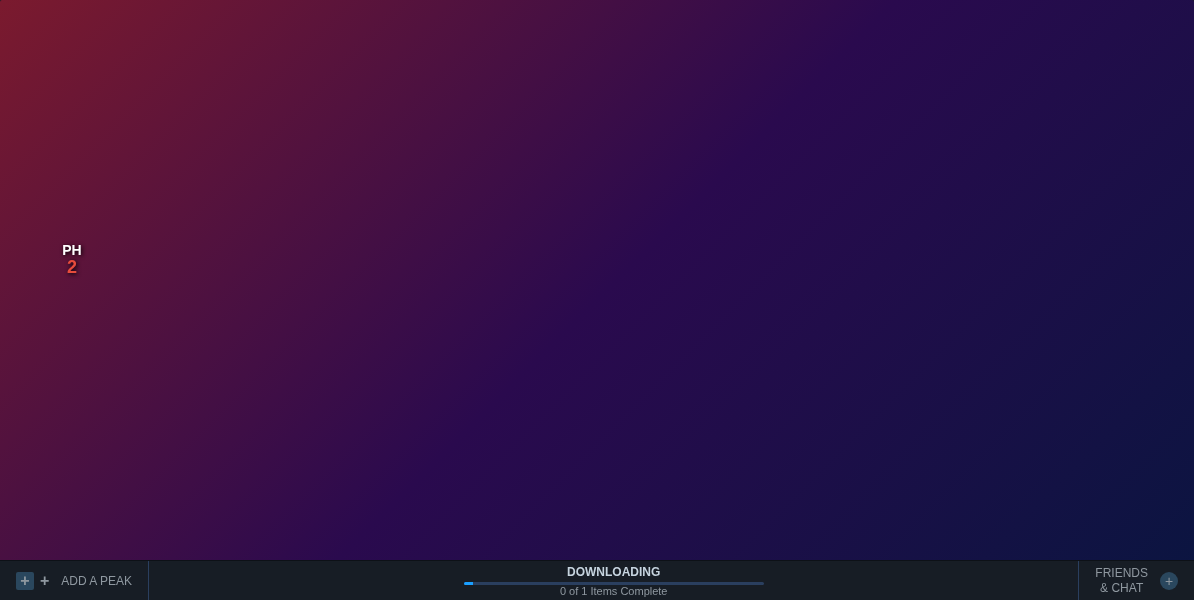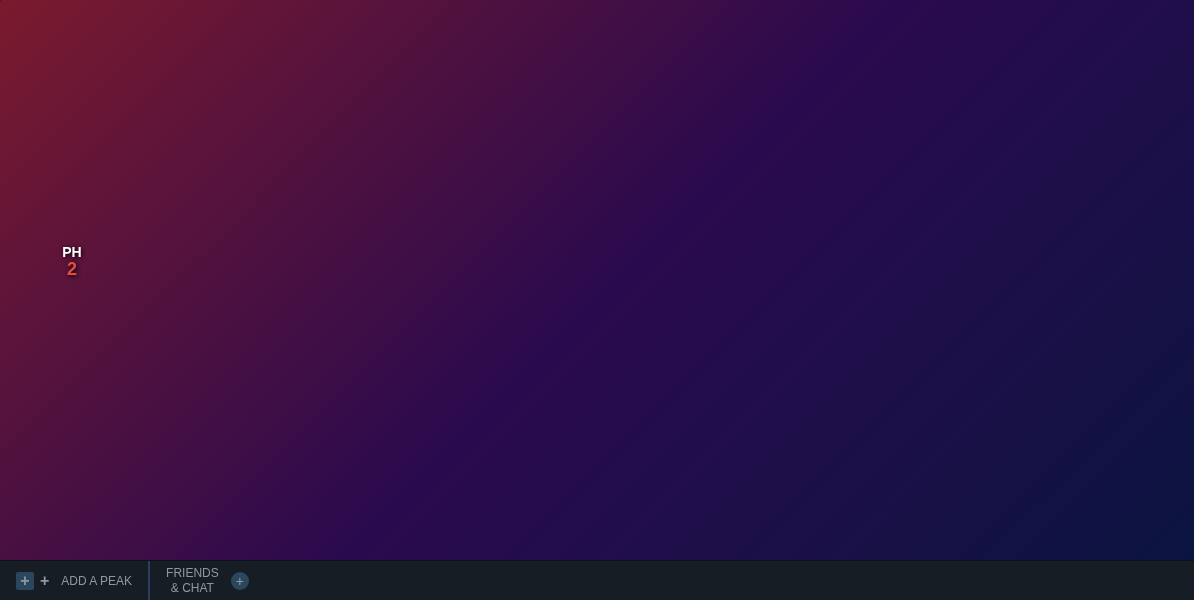--- a/index.html
+++ b/index.html
@@ -259,21 +259,21 @@
     }
 
     
     #current-download {
       height: 90px;
       background: #404040;
       display: flex;
       align-items: center;
       padding: 0 12px;
       gap: 16px;
-      border-bottom: 1px solid #bef264;
+      border-bottom: 5px solid #bef264;
     }
     #game-thumb {
       width: 120px;
       height: 68px;
       background: linear-gradient(135deg, #8b1a2e 0%, #2a0a4e 50%, #0a1a3e 100%);
       border-radius: 2px;
       display: flex;
       align-items: center;
       justify-content: center;
       font-size: 18px;
@@ -660,17 +660,24 @@
   </div>
   <div id="empty-queue-msg">There are no downloads in the queue</div>
 </div>
 
 <div id="bottom-bar">
   <div id="add-game-btn">
     <span style="font-size:16px;font-weight:bold;background:#2a475e;border-radius:2px;width:18px;height:18px;display:flex;align-items:center;justify-content:center;">+</span>
     <span style="font-size:16px;font-weight:bold;color:#8f98a0;margin-right:6px;">+</span>
     <span>ADD A PEAK</span>
   </div>
+  <div id="bottom-center">
+    <span id="bottom-dl-status">DOWNLOADING</span>
+    <div id="bottom-progress-bar">
+      <div id="bottom-progress-fill"></div>
+    </div>
+    <span id="bottom-dl-sub">0 of 1 Items Complete</span>
+  </div>
   <div id="friends-chat-btn">
     <span style="text-align:center;line-height:1.2;">FRIENDS<br>&amp; CHAT</span>
     <div class="plus-circle" style="margin-left:6px;">+</div>
   </div>
 </div>
 
 </body></html>

